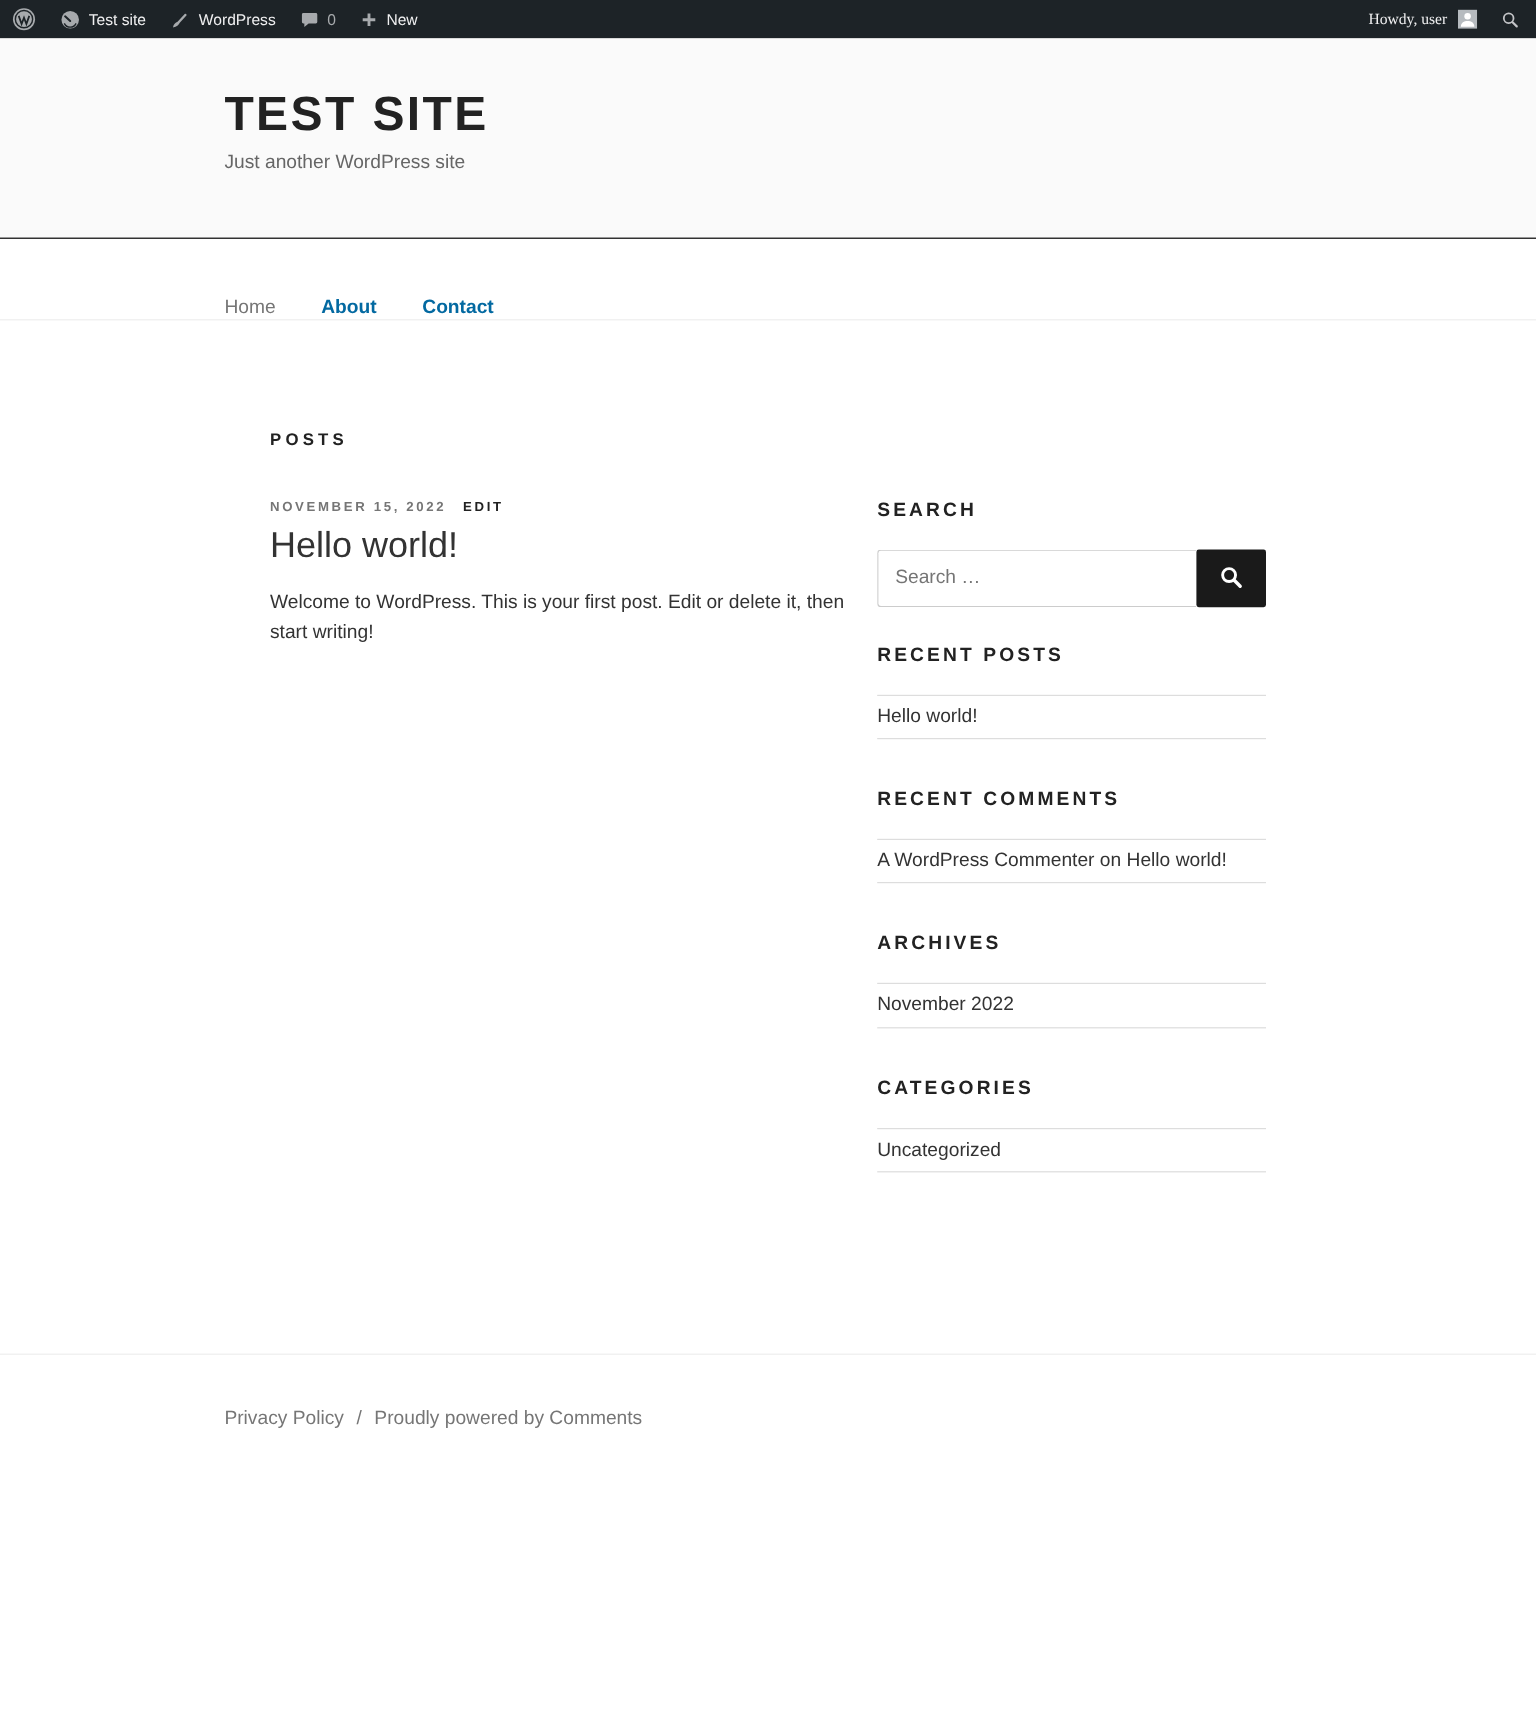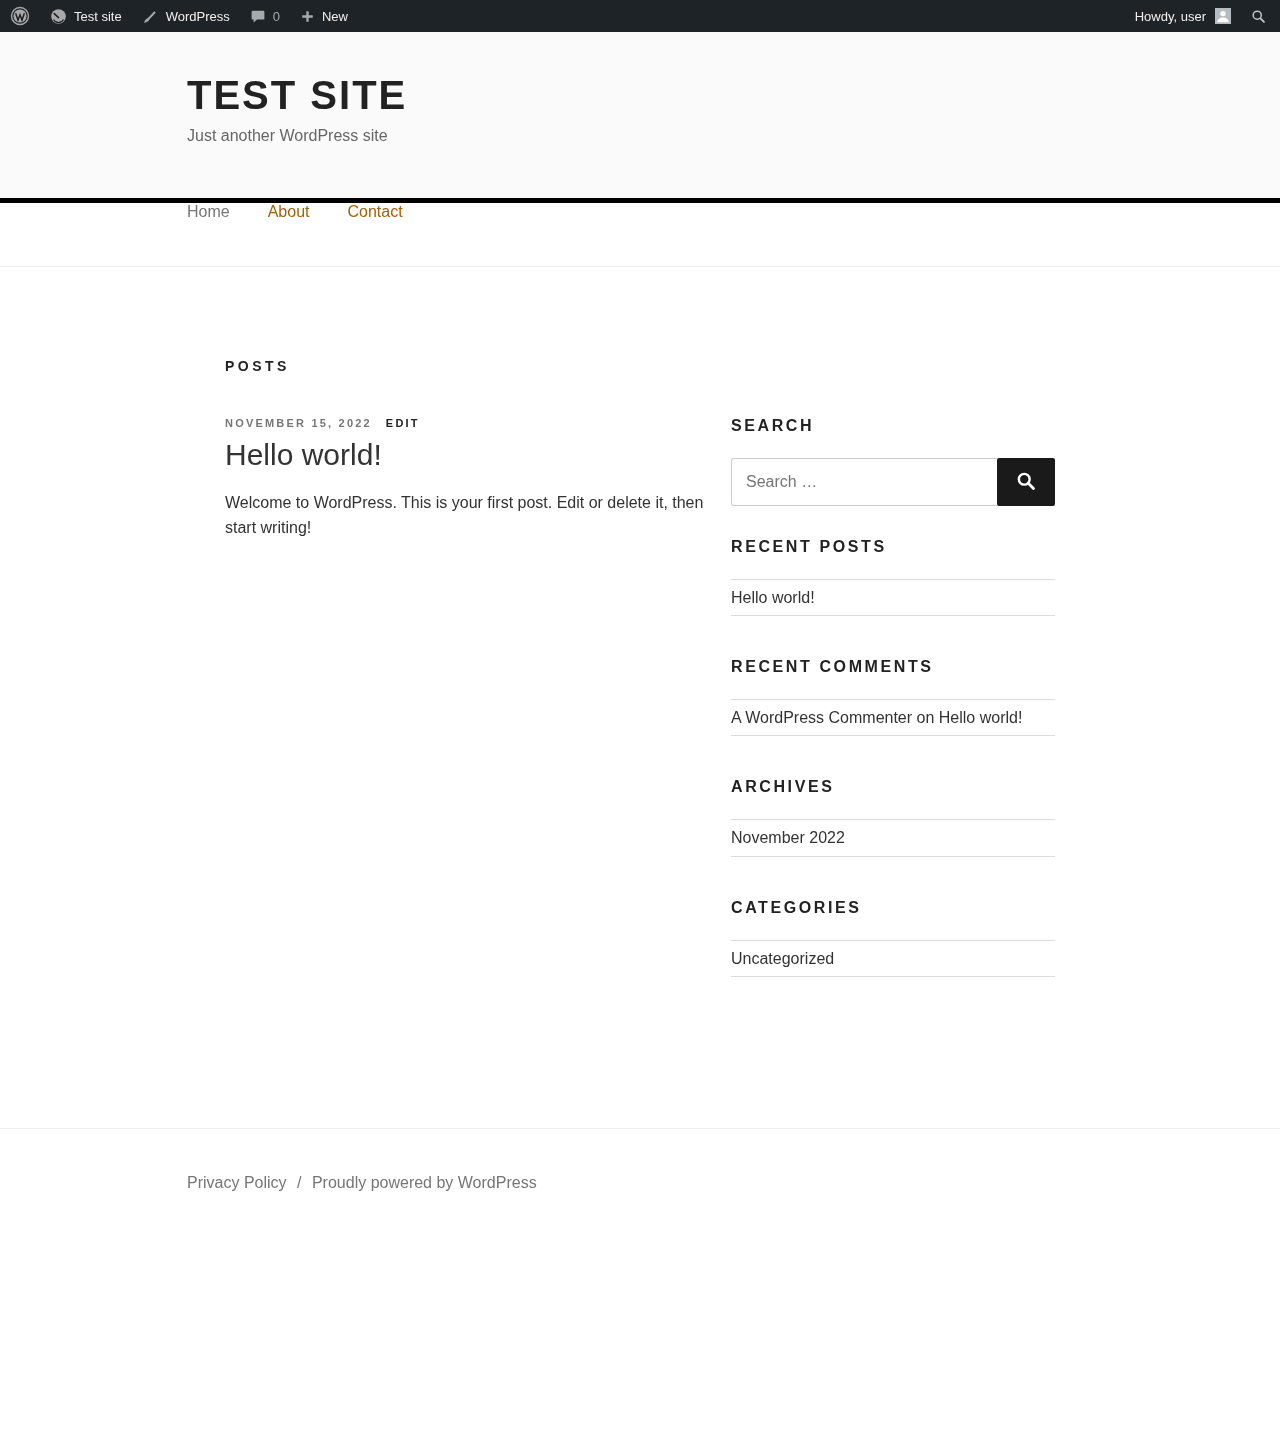--- a/index.html
+++ b/index.html
@@ -12,47 +12,47 @@
   }
   a { text-decoration: none; cursor: pointer; }
   .wrap { width: 906px; margin: 0 auto; }
 
   
   .adminbar {
     height: 32px; background: #1d2327; color: #f0f0f1;
     display: flex; align-items: stretch; font-size: 13px;
   }
   .ab-left { display: flex; align-items: stretch; }
-  .ab-right { margin-left: auto; display: flex; align-items: stretch; padding-right: 4px; }
+  .ab-right { margin-left: auto; display: flex; align-items: stretch; padding-right: 4px; font-family: Liberation Serif, serif; }
   .ab-item {
     display: flex; align-items: center; gap: 7px; padding: 0 10px;
     color: #f0f0f1; height: 32px;
   }
   .ab-item .num { color: #a7aaad; }
   .ab-ico { display: flex; align-items: center; }
   .howdy { color: #f0f0f1; }
   .avatar-box { display: flex; align-items: center; margin-left: 2px; }
 
   
   .site-header { background: #fafafa; height: 166px; padding-top: 42px; }
   .site-title {
     margin: 0; font-size: 40px; line-height: 1.05; font-weight: 800;
     letter-spacing: 2px; color: #222;
   }
   .site-tagline { margin: 11px 0 0; font-size: 16px; color: #666; }
 
   
   .main-nav {
     height: 69px; background: #fff;
-    border-top: 5px solid #000000; border-bottom: 1px solid #eee;
-    display: flex; align-items: flex-start;
+    border-top: 1px solid #000000; border-bottom: 1px solid #eee;
+    display: flex; align-items: flex-end;
   }
   .nav-row { display: flex; align-items: center; }
   .nav-link {
-    font-size: 16px; font-weight: 400; color: #a16207; margin-right: 38px;
+    font-size: 16px; font-weight: 700; color: #0369a1; margin-right: 38px;
   }
   .nav-link.current { font-weight: 400; color: #767676; }
 
   
   .content {
     display: flex; justify-content: center;
     padding-top: 92px; padding-bottom: 108px;
   }
   .posts-col { width: 506px; }
   .sidebar { width: 324px; margin-top: 59px; }
@@ -256,15 +256,15 @@
     </section>
 
 
   </aside>
 </div>
 
 <footer class="site-footer">
   <div class="wrap">
     <a>Privacy Policy</a>
     <span class="footer-sep">/</span>
-    <a>Proudly powered by WordPress</a>
+    <a>Proudly powered by Comments</a>
   </div>
 </footer>
 
 </body></html>

